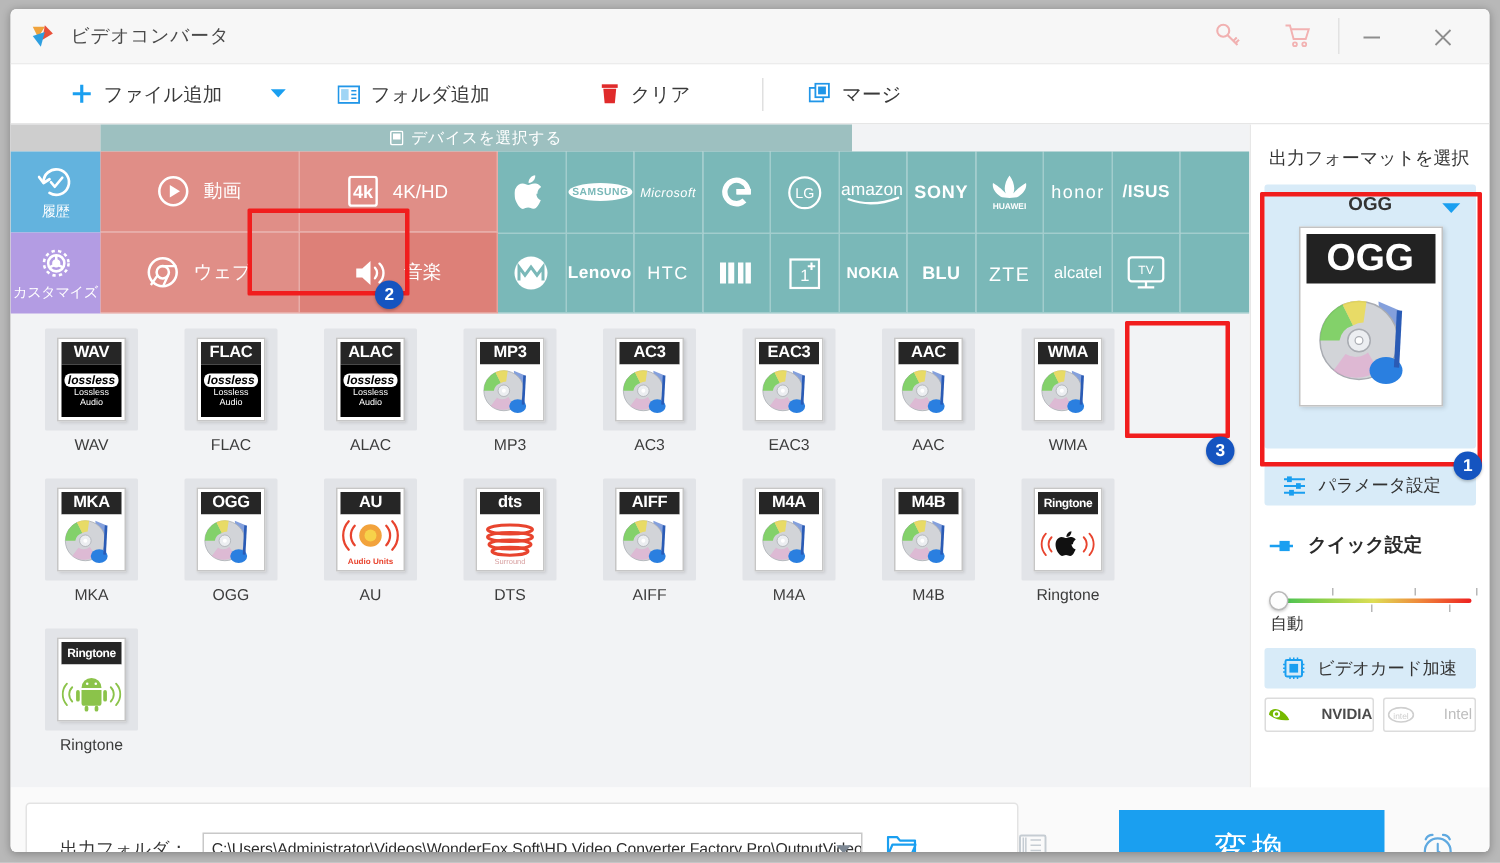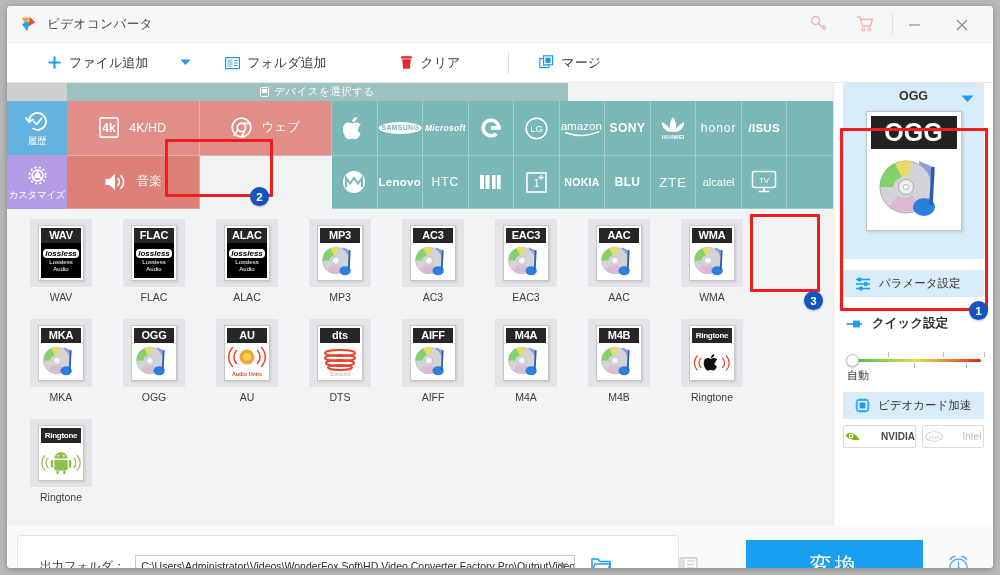--- a/index.html
+++ b/index.html
@@ -110,21 +110,21 @@
   .devcol { width: 501px; display: grid; grid-template-columns: repeat(11, 1fr); }
   .dev-tile {
     display: flex; align-items: center; justify-content: center;
     background: #7ab8b8; cursor: pointer;
     border-right: 1px solid rgba(255,255,255,.3);
     border-bottom: 1px solid rgba(255,255,255,.3);
     color: #fff; overflow: hidden;
   }
   .dev-txt { font-size: 10.5px; font-weight: bold; letter-spacing: .3px; white-space: nowrap; }
   .dev-txt.thin { font-weight: normal; letter-spacing: 1px; }
-  .dev-txt.small { font-size: 8.5px; font-style: italic; font-weight: bold; }
+  .dev-txt.small { font-size: 8.5px; font-style: italic; font-weight: normal; }
 
   
   .grid-area { position: relative; padding: 10px 0 0 14px; }
   .fmt-grid { display: flex; flex-wrap: wrap; gap: 12px; }
   .fcell {
     position: relative; width: 80px; margin-right: 1px; margin-bottom: 4px;
     display: flex; flex-direction: column; align-items: center; cursor: pointer;
   }
   .fthumb {
     width: 62px; height: 68px; background: #e2e4e8;
@@ -367,20 +367,27 @@
                 <circle cx="12.5" cy="12.5" r="5.4"></circle>
                 <circle cx="12.5" cy="12.5" r="1.9" fill="#fff"></circle>
                 <path d="M12.5 7.1 V10.6 M8 15.3 L11 13.7 M17 15.3 L14 13.7"></path>
               </g>
             </svg>
             <div class="nlabel">カスタマイズ</div>
           </div>
         </div>
 
         <div class="fmtcol">
+          <div class="fmt-tile">
+            <svg width="21" height="21" viewBox="0 0 21 21">
+              <circle cx="10.5" cy="10.5" r="9.3" fill="none" stroke="#fff" stroke-width="1.7"></circle>
+              <path d="M8.2 6.3 L15 10.5 L8.2 14.7 Z" fill="#fff"></path>
+            </svg>
+            <span>動画</span>
+          </div>
           <div class="fmt-tile">
             <svg width="20" height="21" viewBox="0 0 20 21">
               <rect x="0.9" y="0.9" width="18.2" height="19.2" rx="1.5" fill="none" stroke="#fff" stroke-width="1.6"></rect>
               <text x="10" y="15" font-size="12" font-weight="bold" fill="#fff" text-anchor="middle" font-family="Liberation Sans, sans-serif">4k</text>
             </svg>
             <span>4K/HD</span>
           </div>
           <div class="fmt-tile">
             <svg width="21" height="21" viewBox="0 0 21 21">
               <circle cx="10.5" cy="10.5" r="9.3" fill="none" stroke="#fff" stroke-width="1.7"></circle>
@@ -840,20 +847,21 @@
       </div>
 
       <div class="redbox" style="left:158px;top:56px;width:108px;height:58px;"></div>
       <div class="badge" style="left:243px;top:104px;">2</div>
 
       <div class="redbox" style="left:743px;top:131px;width:70px;height:78px;"></div>
       <div class="badge" style="left:797px;top:208px;">3</div>
     </div>
 
     <div class="right-col">
+      <div class="rp-title">出力フォーマットを選択</div>
 
       <div class="rp-box">
         <div class="rp-box-head">
           <span>OGG</span>
           <span class="rp-caret">
             <svg width="13" height="8" viewBox="0 0 13 8">
               <path d="M0.5 0.5 L6.5 7 L12.5 0.5 Z" fill="#1a9ff0"></path>
             </svg>
           </span>
         </div>

